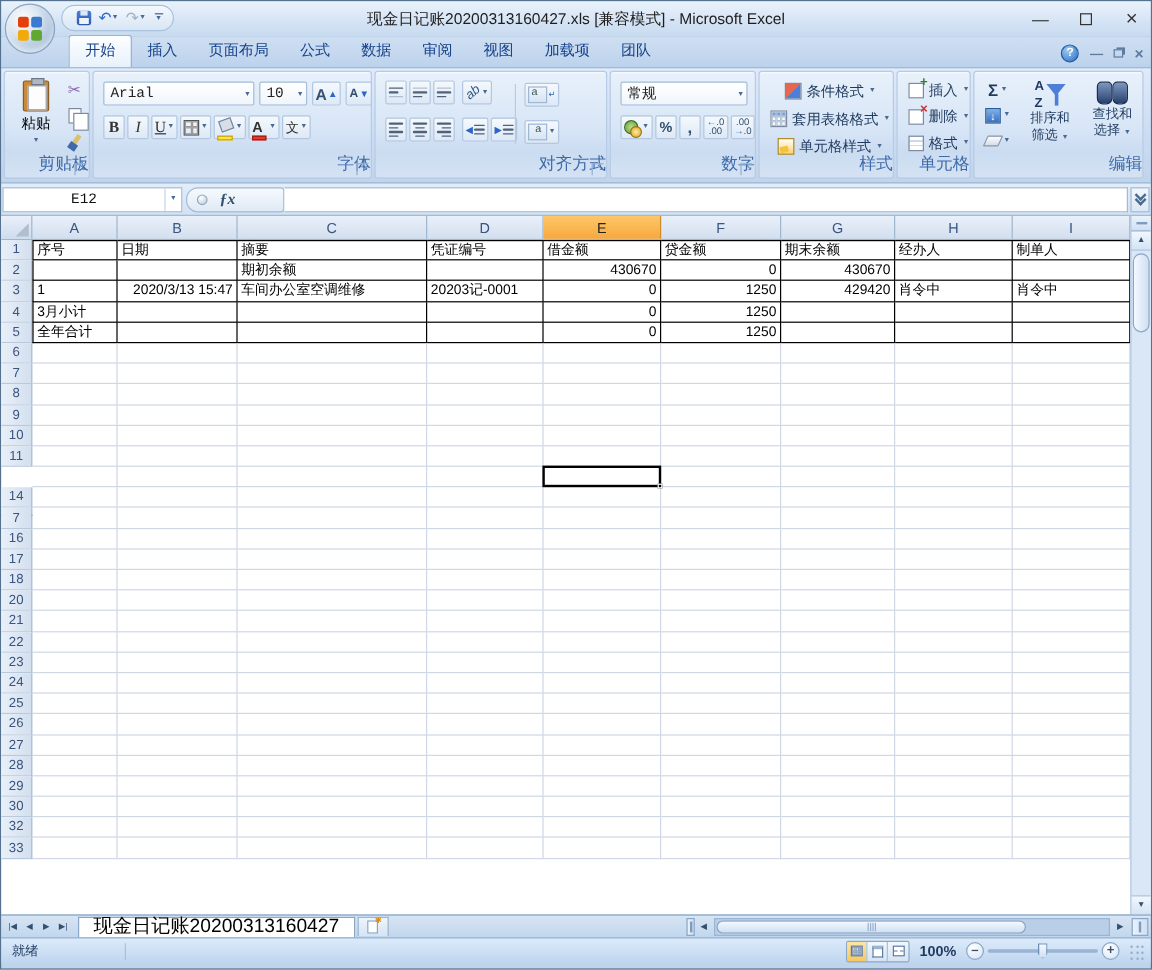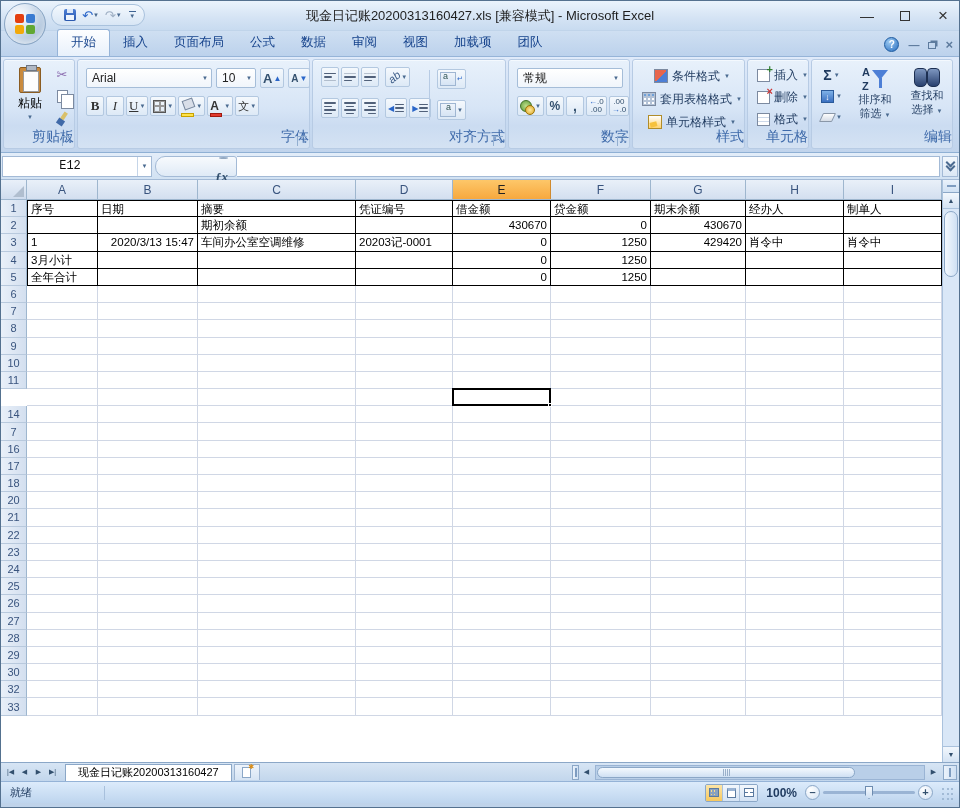--- a/index.html
+++ b/index.html
@@ -73,21 +73,21 @@
   .sicon-btn { width:20px; height:19px; display:flex; align-items:center; justify-content:center; }
   .scissors { color:#8c6db0; font-size:13px; }
   .copy-ic { position:relative; width:11px; height:13px; background:#fff; border:1px solid #7c8aa0; }
   .copy-ic::before { content:""; position:absolute; left:3px; top:3px; width:11px; height:13px; background:#fff; border:1px solid #7c8aa0; }
   .brush-ic { width:13px; height:13px; position:relative; }
   .brush-ic::before{ content:""; position:absolute; left:6px; top:0; width:4px; height:8px; background:#d9c06a; transform:rotate(35deg); }
   .brush-ic::after{ content:""; position:absolute; left:1px; top:7px; width:7px; height:6px; background:#3f69a8; transform:rotate(35deg); }
   
   .fontrow1 { position:absolute; left:8px; top:8px; display:flex; align-items:center; gap:4px; }
   .combo { background:linear-gradient(#fff,#f0f5fb); border:1px solid #a5bdd8; border-radius:2px;
-    height:20px; display:flex; align-items:center; justify-content:space-between; padding:0 3px 0 5px; font-size:12px; color:#222; }
+    height:20px; display:flex; align-items:center; justify-content:space-between; padding:0 3px 0 5px; font-size:12px; color:#222;font-family:Liberation Mono, monospace; }
   .fontrow2 { position:absolute; left:8px; top:36px; display:flex; align-items:center; gap:2px; }
   .fmt-b { font-weight:bold; font-size:13px; color:#333; font-family:"Liberation Serif","DejaVu Serif",serif; }
   .fmt-i { font-style:italic; font-size:13px; color:#333; font-family:"Liberation Serif","DejaVu Serif",serif; }
   .fmt-u { text-decoration:underline; font-size:13px; color:#333; font-family:"Liberation Serif","DejaVu Serif",serif; }
   .minibtn { height:20px; min-width:18px; padding:0 2px; display:flex; align-items:center; justify-content:center;
     background:linear-gradient(#f5f9fd,#dde9f6); border:1px solid #b3c8e0; border-radius:2px; gap:1px; }
   .grow-a { font-size:13px; font-weight:bold; color:#33506e; }
   .shrink-a { font-size:10px; font-weight:bold; color:#33506e; }
   .border-ic { width:13px; height:13px; border:1px solid #555; display:grid; grid-template:1fr 1fr / 1fr 1fr; }
   .border-ic span { border:0.5px solid #999; }
@@ -150,21 +150,21 @@
   .bino-ic::before, .bino-ic::after { content:""; position:absolute; top:2px; width:11px; height:17px; border-radius:4px 4px 5px 5px; background:linear-gradient(#7e97c0,#28406e); border:1px solid #1c2f52; }
   .bino-ic::before { left:0; } .bino-ic::after { right:0; }
   
   .fbar { position:relative; height:27px; background:linear-gradient(#e3edf9,#d2e2f3);
     border-bottom:1px solid #a3bad6; display:flex; align-items:center; }
   .namebox { width:150px; height:21px; margin-left:1px; background:#fff; border:1px solid #a3bad6;
     display:flex; align-items:center; }
   .namebox .nb-text { flex:1; text-align:center; font-size:12px; color:#111; font-family:"Liberation Mono","DejaVu Sans Mono",monospace; }
   .namebox .nb-dd { width:14px; height:100%; border-left:1px solid #c5d5e8; display:flex; align-items:center; justify-content:center; font-size:6px; color:#4a6a90; }
   .fx-pill { height:21px; width:82px; margin-left:3px; border:1px solid #a3bad6; border-radius:10px 3px 3px 10px;
-    background:linear-gradient(#f7fafd,#dfeaf6); display:flex; align-items:flex-end; gap:10px; padding:0 8px;flex-direction:column; }
+    background:linear-gradient(#f7fafd,#dfeaf6); display:flex; align-items:center; gap:10px; padding:0 8px; }
   .fx-dot { width:9px; height:9px; border-radius:50%; background:radial-gradient(circle at 35% 30%,#fff,#b9c9dc); border:1px solid #93a9c2; }
   .fx-sym { font-family:"Liberation Serif","DejaVu Serif",serif; font-style:italic; font-weight:bold; font-size:13px; color:#33506e; }
   .f-input { flex:1; height:21px; background:#fff; border:1px solid #a3bad6; border-left:none; margin-right:2px; padding:0 4px; font-size:12px; }
   .f-chevron { width:16px; height:21px; margin-right:1px; border:1px solid #a3bad6; background:linear-gradient(#f2f7fc,#dce8f5);
     display:flex; flex-direction:column; align-items:center; justify-content:center; color:#4a6a90; }
   .chev { width:7px; height:7px; border:solid #4a6a90; border-width:0 0 2px 2px; transform:rotate(-45deg); margin:-3px 0 0; }
   
   .gridwrap { position:relative; height:582px; background:#fff; }
   .headrow { display:flex; height:20px; background:linear-gradient(#e9f0f9,#d3dfef); border-bottom:1px solid #9eb6ce; }
   .corner { width:26px; height:100%; border-right:1px solid #9eb6ce; background:linear-gradient(#e9f0f9,#cfdcee); position:relative; }
@@ -196,21 +196,21 @@
   .vs-thumb { position:absolute; left:1px; right:1px; top:2px; height:66px; border-radius:7px;
     background:linear-gradient(90deg,#f4f9fe,#cfe0f3); border:1px solid #8ba7c7; }
   .vs-down { height:16px; display:flex; align-items:center; justify-content:center; font-size:7px; color:#33506e;
     background:linear-gradient(#f2f7fc,#d4e3f4); border-top:1px solid #aac2dd; }
   
   .sheetbar { position:relative; height:19px; background:linear-gradient(#d7e5f4,#c2d6ec); border-top:1px solid #8ba7c7;
     display:flex; align-items:center; }
   .nav { display:flex; gap:1px; margin-left:3px; }
   .nav .nb { width:13px; height:13px; display:flex; align-items:center; justify-content:center; font-size:7px; color:#33506e; }
   .sheettab { margin-left:6px; height:17px; background:#fff; border:1px solid #8ba7c7; border-bottom:none;
-    padding:0 12px; font-size:11px; color:#000; display:flex; align-items:center; }
+    padding:0 12px; font-size:16px; color:#000; display:flex; align-items:center; }
   .instab { width:26px; height:16px; margin-left:2px; background:linear-gradient(#eef4fb,#d6e4f4); border:1px solid #9fb6d2;
     border-bottom:none; display:flex; align-items:center; justify-content:center; }
   .instab .pg { width:9px; height:11px; background:#fff; border:1px solid #8ba7c7; position:relative; }
   .instab .pg::after { content:"✱"; position:absolute; right:-4px; top:-5px; font-size:7px; color:#d98a12; }
   .hs-split { width:7px; height:15px; margin-left:auto; background:linear-gradient(90deg,#eaf2fb,#cfe0f3); border:1px solid #8ba7c7; display:flex; align-items:center; justify-content:center; }
   .hs-split i { width:2px; height:9px; background:#7e9cc0; }
   .hs-left, .hs-right { width:15px; height:15px; display:flex; align-items:center; justify-content:center; font-size:7px; color:#33506e; }
   .hs-track { width:330px; height:15px; background:#b9cfe8; border:1px solid #9ab4d4; position:relative; margin:0 1px; }
   .hs-thumb { position:absolute; left:1px; top:1px; bottom:1px; width:258px; border-radius:6px;
     background:linear-gradient(#f4f9fe,#cfe0f3); border:1px solid #8ba7c7; display:flex; align-items:center; justify-content:center; gap:1px; }

